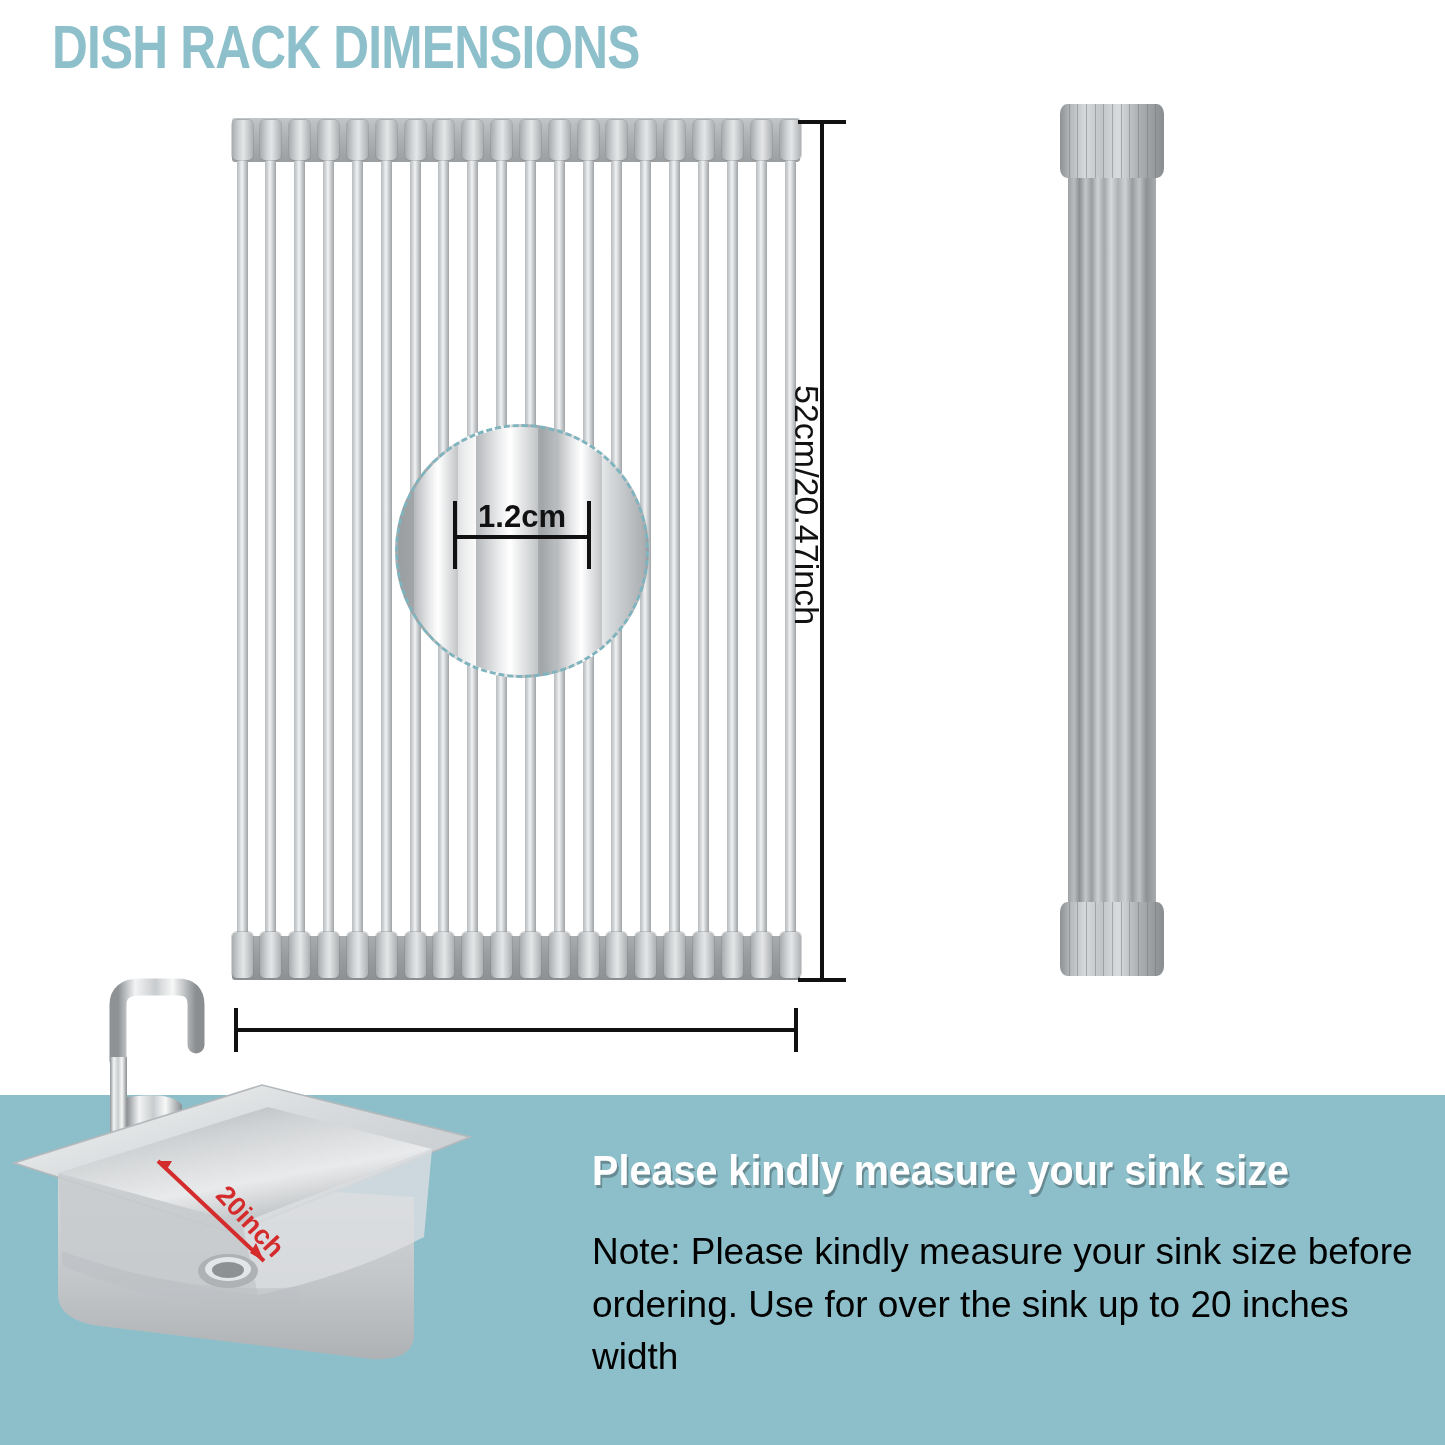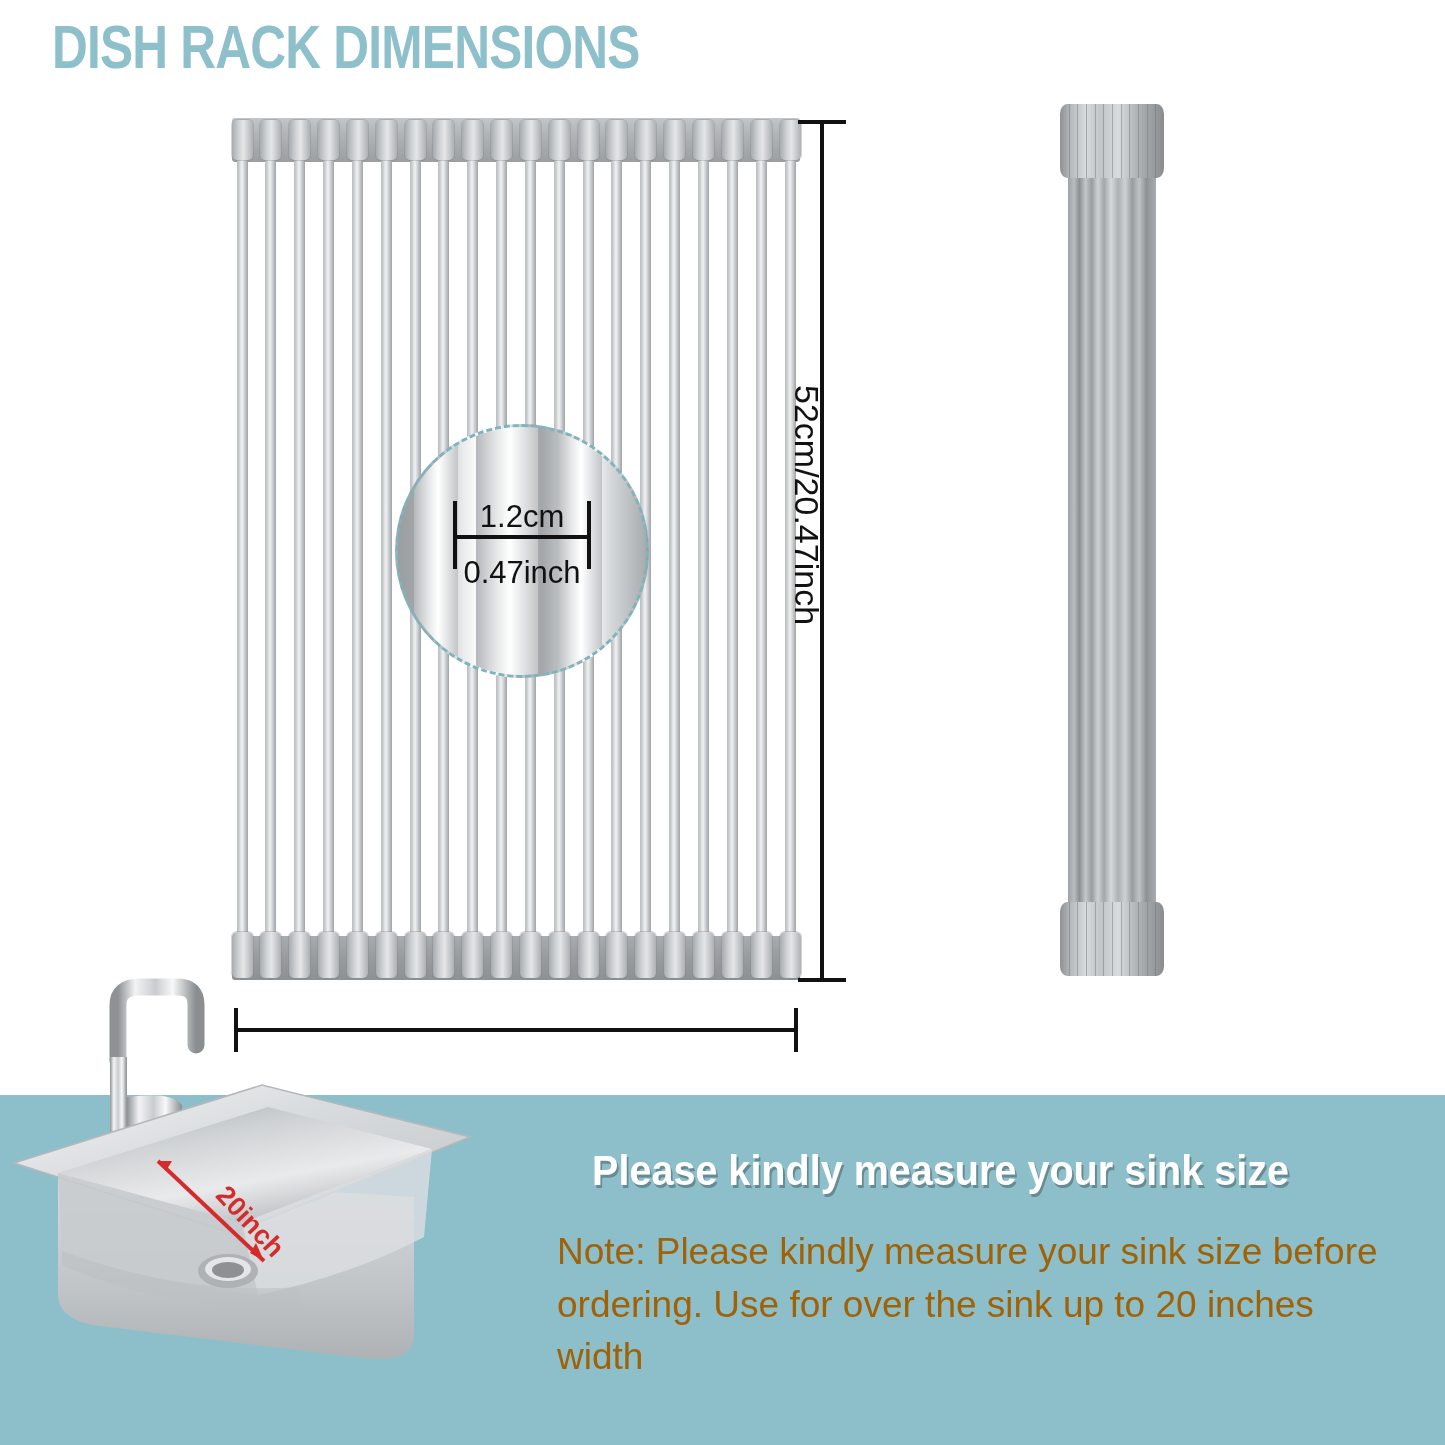--- a/index.html
+++ b/index.html
@@ -67,21 +67,21 @@
   .mag-measure{position:absolute;left:55px;top:106px;width:138px;height:6px;}
   .mag-measure .line{position:absolute;left:0;top:2px;width:100%;height:4px;background:#111;}
   .mag-measure .cap{position:absolute;top:-32px;width:4px;height:68px;background:#111;}
   .mag-measure .cap.l{left:0;}
   .mag-measure .cap.r{right:0;}
   .mag-label{
     position:absolute;left:0;width:100%;text-align:center;
     font-size:31px;color:#111;font-family:"Liberation Sans",sans-serif;
     white-space:nowrap;
   }
-  .mag-label.cm{top:72px;}
+  .mag-label.cm{top:72px;font-weight:bold;}
   .mag-label.inch{top:128px;}
 
   
   .dim-v{position:absolute;left:820px;top:120px;height:862px;width:4px;background:#111;}
   .dim-v .cap{position:absolute;left:-22px;width:48px;height:4px;background:#111;}
   .dim-v .cap.t{top:0;}
   .dim-v .cap.b{bottom:0;}
   .dim-v-label{
     position:absolute;left:826px;top:385px;
     font-size:34px;color:#111;white-space:nowrap;
@@ -125,22 +125,22 @@
     background:#8CBFCA;
   }
   .banner-head{
     position:absolute;left:592px;top:1146px;width:840px;
     font-weight:bold;font-size:43px;color:#ffffff;
     transform:scaleX(0.92);transform-origin:left top;
     text-shadow:2px 3px 0 rgba(60,75,80,.45);
     white-space:nowrap;
   }
   .banner-note{
-    position:absolute;left:557px;top:1226px;width:830px;
-    font-size:37px;line-height:1.42;color:#a16207;
+    position:absolute;left:592px;top:1226px;width:830px;
+    font-size:37px;line-height:1.42;color:#000000;
   }
 
   
   .sink{position:absolute;left:0px;top:965px;width:520px;height:420px;}
   .sink-label{
     position:absolute;left:232px;top:1180px;
     font-size:27px;font-weight:bold;color:#D42C2C;
     transform:rotate(47deg);transform-origin:left top;
     white-space:nowrap;
   }
@@ -222,21 +222,20 @@
   <div class="magnifier">
     <div class="mag-rod" style="left:16px;width:44px;"></div>
     <div class="mag-rod" style="left:78px;width:62px;"></div>
     <div class="mag-rod" style="left:158px;width:46px;"></div>
     <div class="mag-measure">
       <div class="cap l"></div>
       <div class="line"></div>
       <div class="cap r"></div>
     </div>
     <div class="mag-label cm">1.2cm</div>
-    <div class="mag-label inch">0.47inch</div>
   </div>
 
   <div class="dim-v">
     <div class="cap t"></div>
     <div class="cap b"></div>
   </div>
   <div class="dim-v-label">52cm/20.47inch</div>
 
   <div class="dim-h">
     <div class="cap l"></div>

